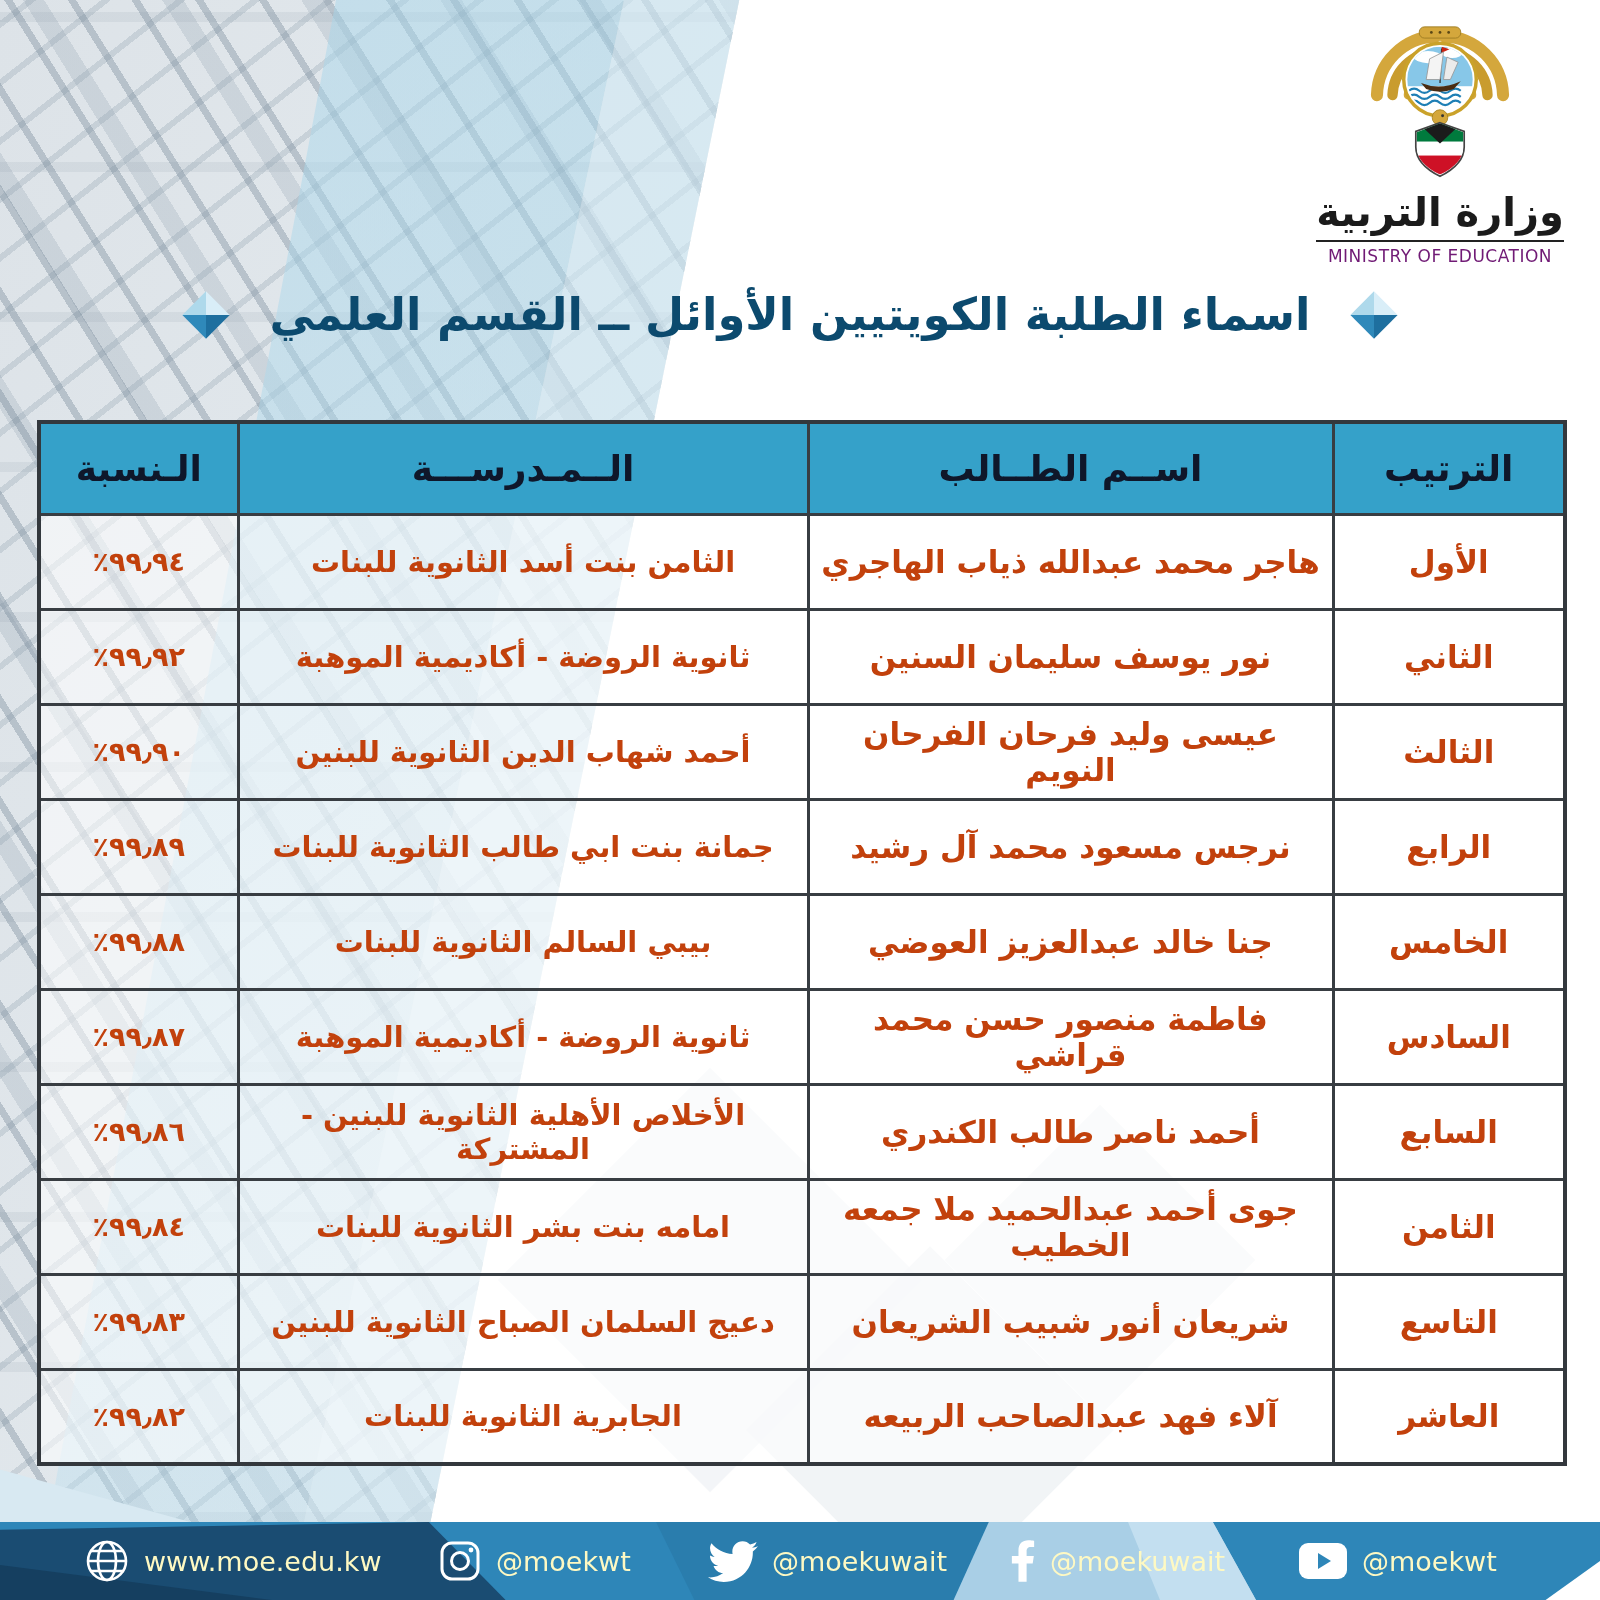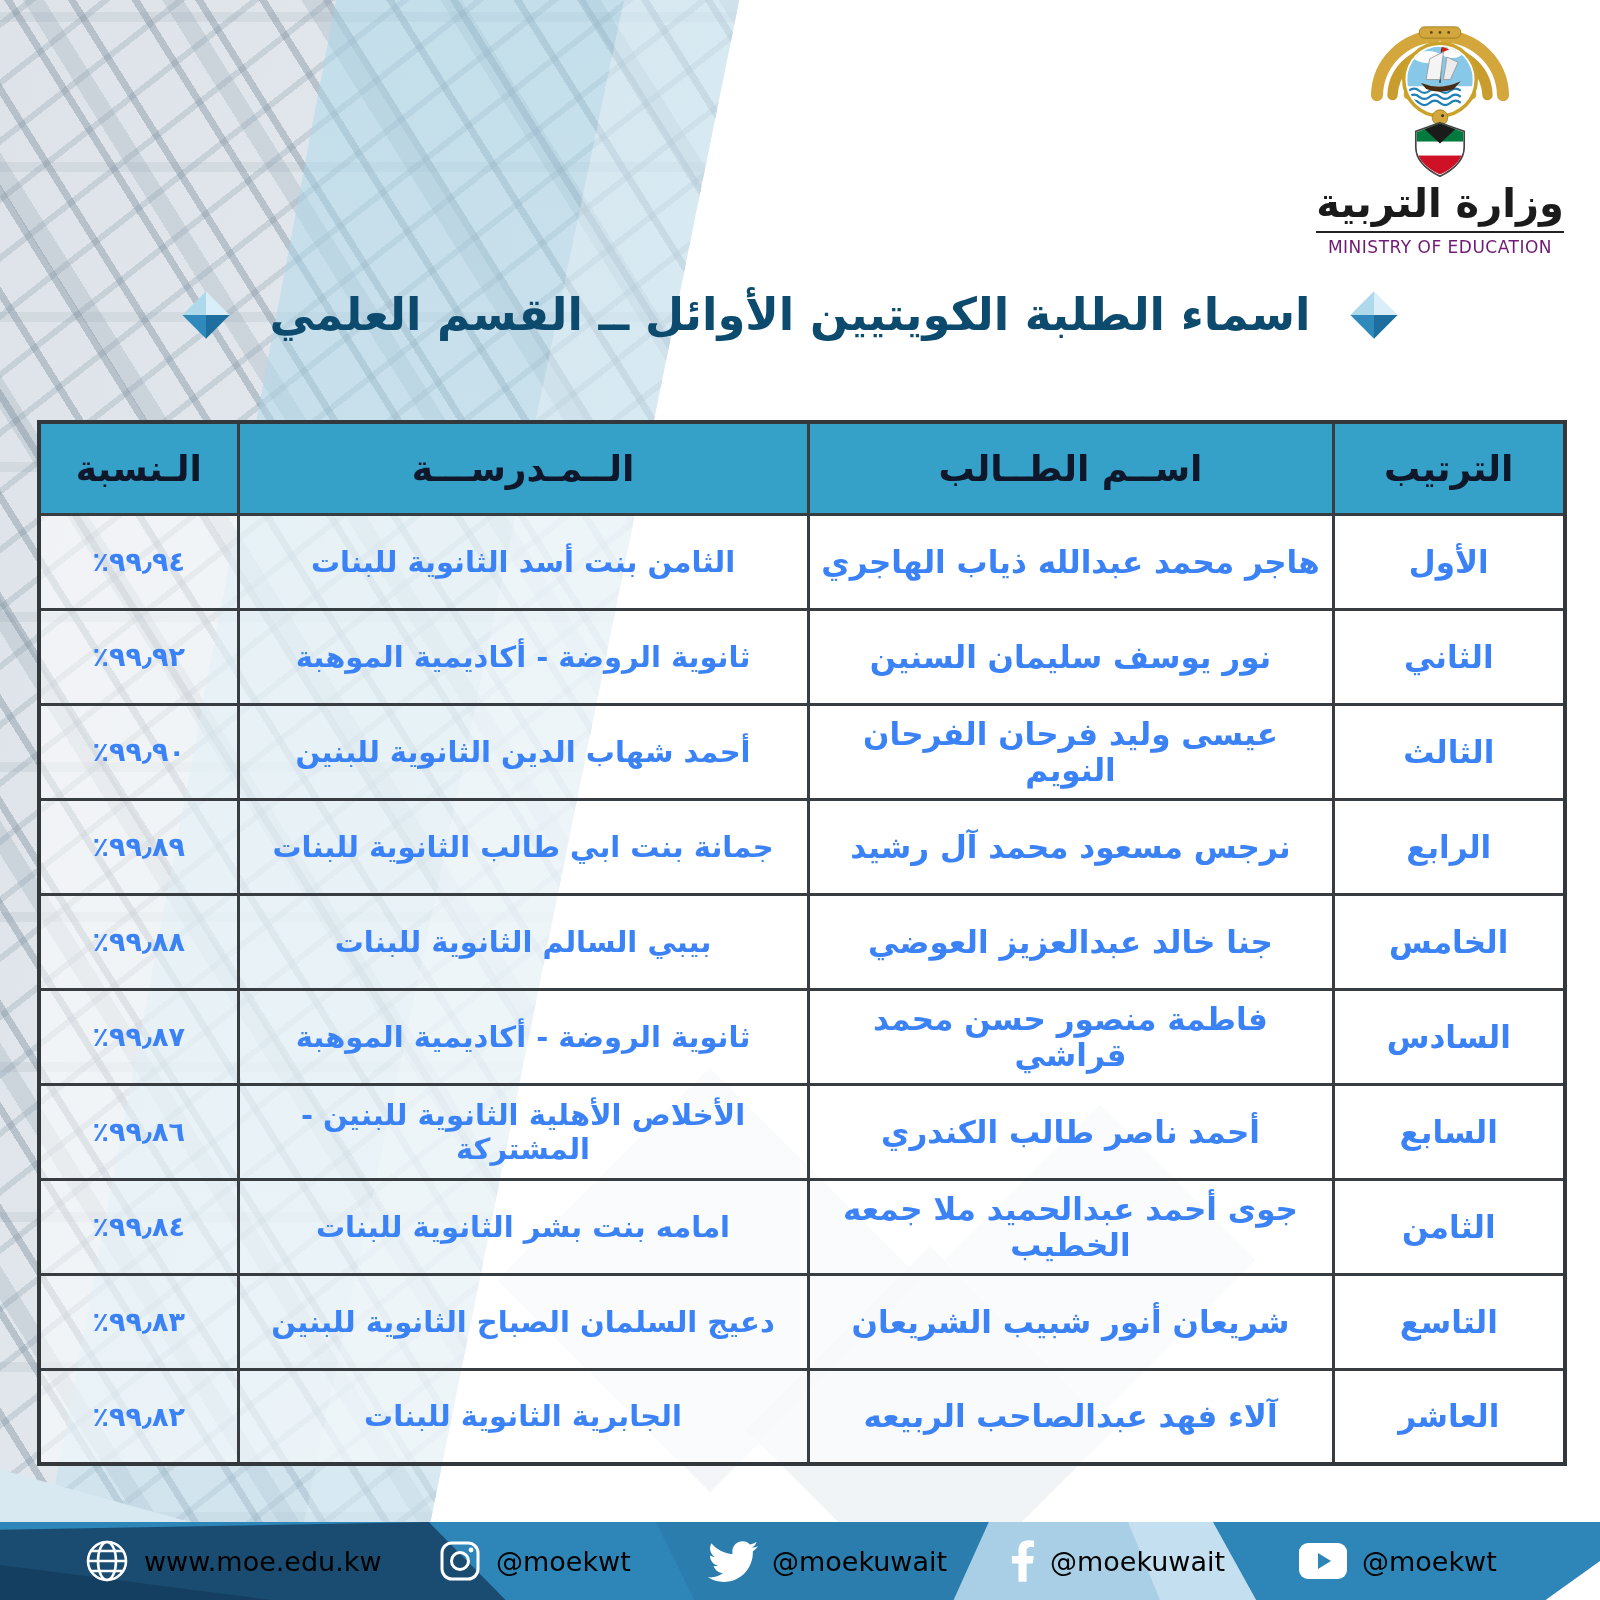--- a/index.html
+++ b/index.html
@@ -33,40 +33,40 @@
     background:#d8e9f2;clip-path:polygon(0 25%, 100% 100%, 0 100%);
   }
   .wm-diamond{position:absolute;z-index:3;transform:rotate(45deg);}
   .wm1{left:560px;top:1130px;width:300px;height:300px;background:#f0f3f6;opacity:.8;}
   .wm2{left:800px;top:1300px;width:260px;height:260px;background:#eef1f4;opacity:.8;}
   .wm3{left:990px;top:1150px;width:220px;height:220px;background:#f3f6f8;opacity:.9;}
 
   
   .logo-block{position:absolute;top:26px;right:34px;width:252px;z-index:10;text-align:center;}
   .logo-emblem{width:190px;height:152px;margin:0 auto;display:block;}
-  .logo-ar{font-size:40px;font-weight:bold;color:#1b1b1b;direction:rtl;line-height:1.15;margin-top:2px;}
+  .logo-ar{font-size:40px;font-weight:bold;color:#1b1b1b;direction:rtl;line-height:1.15;margin-top:11px;}
   .logo-divider{border:none;border-top:2px solid #222;margin:5px 2px 4px 2px;}
   .logo-en{font-size:17px;color:#701a75;letter-spacing:.5px;white-space:nowrap;}
 
   
   .title-row{
     position:absolute;left:0;top:288px;width:1580px;z-index:10;
     display:flex;align-items:center;justify-content:center;gap:38px;direction:rtl;
   }
   .title-diamond{width:52px;height:52px;flex:0 0 auto;}
   .page-title{font-size:45px;font-weight:bold;color:#0c4a6e;white-space:nowrap;}
 
   
   .results-table{
     position:absolute;left:37px;top:420px;width:1526px;z-index:10;
     border-collapse:collapse;direction:rtl;table-layout:fixed;
   }
   .results-table th,.results-table td{
     border:3px solid #383d42;text-align:center;vertical-align:middle;
-    padding:4px 10px;box-sizing:border-box;color:#3b82f6;font-weight:bold;
+    padding:4px 10px;box-sizing:border-box;color:#c2410c;font-weight:bold;
   }
   .results-table{border:4px solid #33383d;}
   .results-table thead th{
     background:#35a1c9;color:#0f172a;height:92px;font-size:36px;font-weight:bold;
   }
   .results-table tbody td{background:rgba(255,255,255,0.55);height:95px;}
   .col-rank{width:232px;font-size:31px;}
   .col-student{width:525px;font-size:31px;}
   .col-school{width:570px;font-size:29px;}
   .col-percentage{width:199px;font-size:27px;}
@@ -75,21 +75,21 @@
   .footer{position:absolute;left:0;top:1522px;width:1600px;height:78px;z-index:20;background:#2e86b8;}
   .footer .seg{position:absolute;left:0;top:0;width:100%;height:100%;}
   .seg-navy{background:#1a4c72;clip-path:polygon(0 10%, 26.8% 0, 31.6% 100%, 0 100%);}
   .seg-navy-dark{background:#153f60;clip-path:polygon(0 55%, 17% 100%, 0 100%);}
   .seg-twitter{background:#2a7dad;clip-path:polygon(41% 0, 61.8% 0, 59.6% 100%, 43.4% 100%);}
   .seg-light{background:#a9cfe6;clip-path:polygon(61.8% 0, 75.8% 0, 78.5% 100%, 59.6% 100%);}
   .seg-light2{background:#c3dff0;clip-path:polygon(70.5% 0, 75.8% 0, 78.5% 100%, 72.5% 100%);}
   .seg-white-corner{background:#ffffff;clip-path:polygon(96.6% 100%, 100% 50%, 100% 100%);}
   .footer-item{
     position:absolute;top:0;height:100%;display:flex;align-items:center;gap:14px;z-index:5;
-    color:#000000;font-size:27px;font-weight:500;white-space:nowrap;
+    color:#fef9c3;font-size:27px;font-weight:500;white-space:nowrap;
   }
   .fi-web{left:84px;} .fi-ig{left:438px;} .fi-tw{left:708px;} .fi-fb{left:1010px;} .fi-yt{left:1298px;}
   .f-icon{display:block;}
 </style>
 </head>
 <body>
 
 <div class="page">
 
   <div class="bg-photo"></div>

